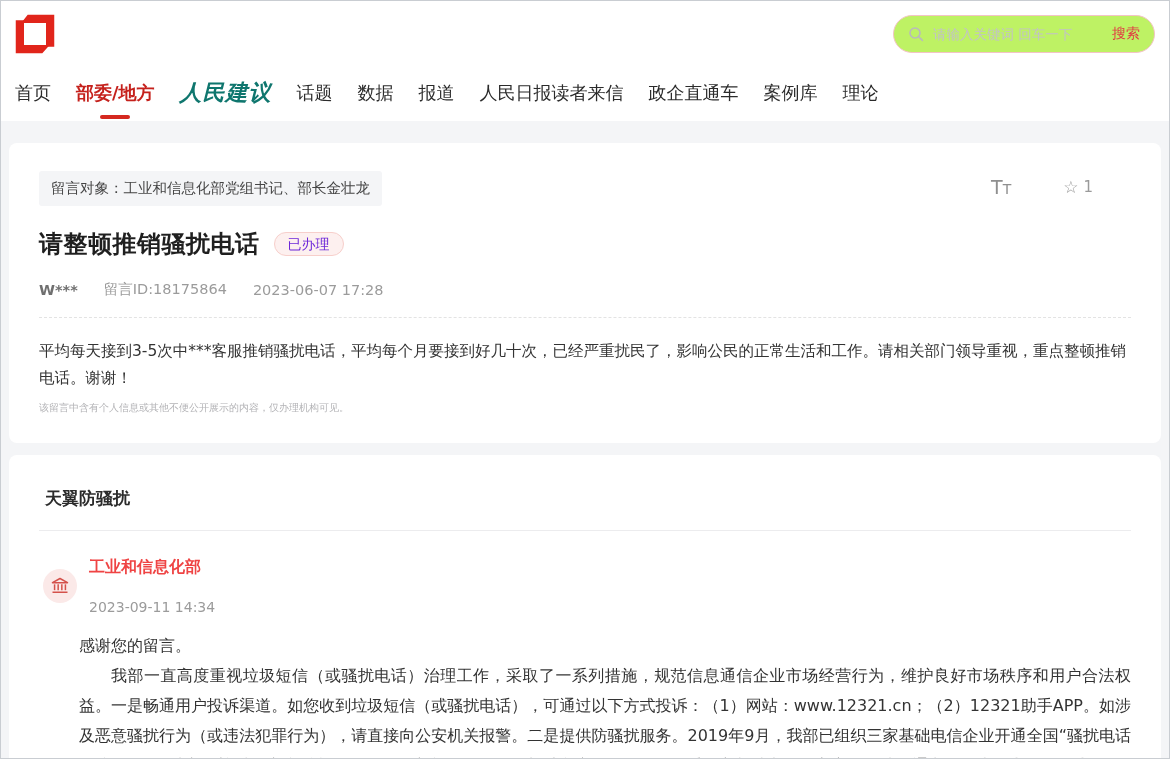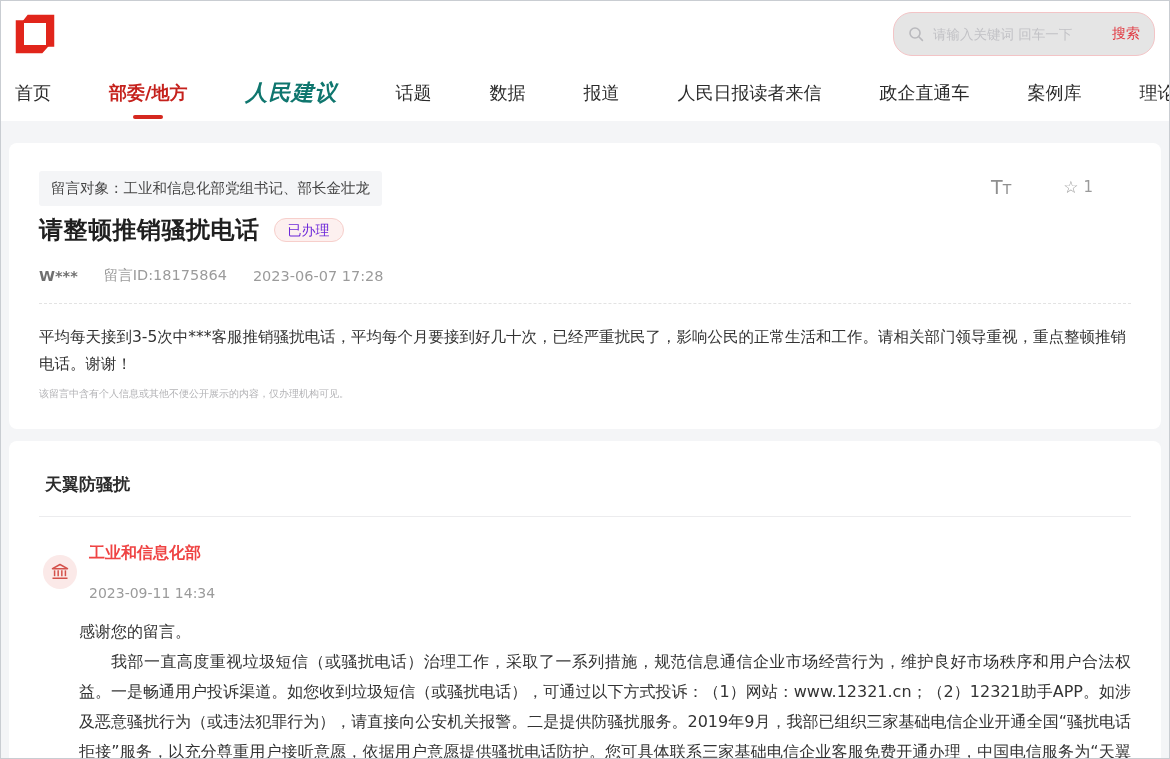--- a/index.html
+++ b/index.html
@@ -21,44 +21,44 @@
   }
   .logo { display: flex; align-items: center; gap: 10px; }
   .logo-icon svg { display: block; }
   .logo-text .cn {
     font-size: 27px; font-weight: bold; color: #3d3d3d; letter-spacing: 2px; line-height: 1.1;
   }
   .logo-text .en {
     font-size: 11.5px; color: #8a8a8a; letter-spacing: 1.5px; margin-top: 1px;
   }
   .search-pill {
-    width: 262px; height: 44px;
+    width: 262px; height: 38px;
     border: 1px solid #f3c4c6;
     border-radius: 19px;
-    background: #e5e5e5;
+    background: #bef264;
     display: flex; align-items: center;
     padding: 0 14px;
   }
   .search-pill .mag { flex: 0 0 auto; margin-right: 9px; display: flex; }
   .search-pill input {
     border: none; outline: none; flex: 1; font-size: 13.5px; color: #555;
     font-family: inherit; background: transparent; min-width: 0;
   }
   .search-pill input::placeholder { color: #c2c2c6; }
   .search-btn {
     flex: 0 0 auto; color: #e13a43; font-size: 14px; cursor: pointer; font-weight: 500;
   }
   
   .nav {
     background: #fff;
     height: 54px;
     display: flex;
     align-items: center;
     padding: 0 14px;
-    gap: 58px;
+    gap: 25px;
   }
   .nav-item {
     position: relative;
     font-size: 18px;
     color: #2b2b2b;
     cursor: pointer;
     text-decoration: none;
     white-space: nowrap;
     padding-bottom: 2px;
   }
@@ -97,21 +97,21 @@
     font-size: 14.5px;
     padding: 8px 12px;
     border-radius: 3px;
   }
   .top-tools { display: flex; align-items: center; gap: 52px; padding: 6px 38px 0 0; }
   .tool-tt { color: #8f8f8f; cursor: pointer; line-height: 1; user-select: none; }
   .tool-tt .t1 { font-size: 19px; }
   .tool-tt .t2 { font-size: 14px; }
   .tool-star { color: #9a9a9a; font-size: 15px; cursor: pointer; display: flex; align-items: center; gap: 5px; }
   .tool-star .glyph { font-size: 17px; }
-  .msg-titlerow { display: flex; align-items: center; gap: 14px; margin-top: 8px; }
+  .msg-titlerow { display: flex; align-items: center; gap: 14px; margin-top: 22px; }
   .msg-title { font-size: 24px; font-weight: bold; color: #1f1f1f; letter-spacing: 0.5px; }
   .status-badge {
     background: #fdf0ef;
     border: 1px solid #f7cfcb;
     color: #6d28d9;
     font-size: 14px;
     border-radius: 999px;
     padding: 4px 13px;
     line-height: 1;
   }

